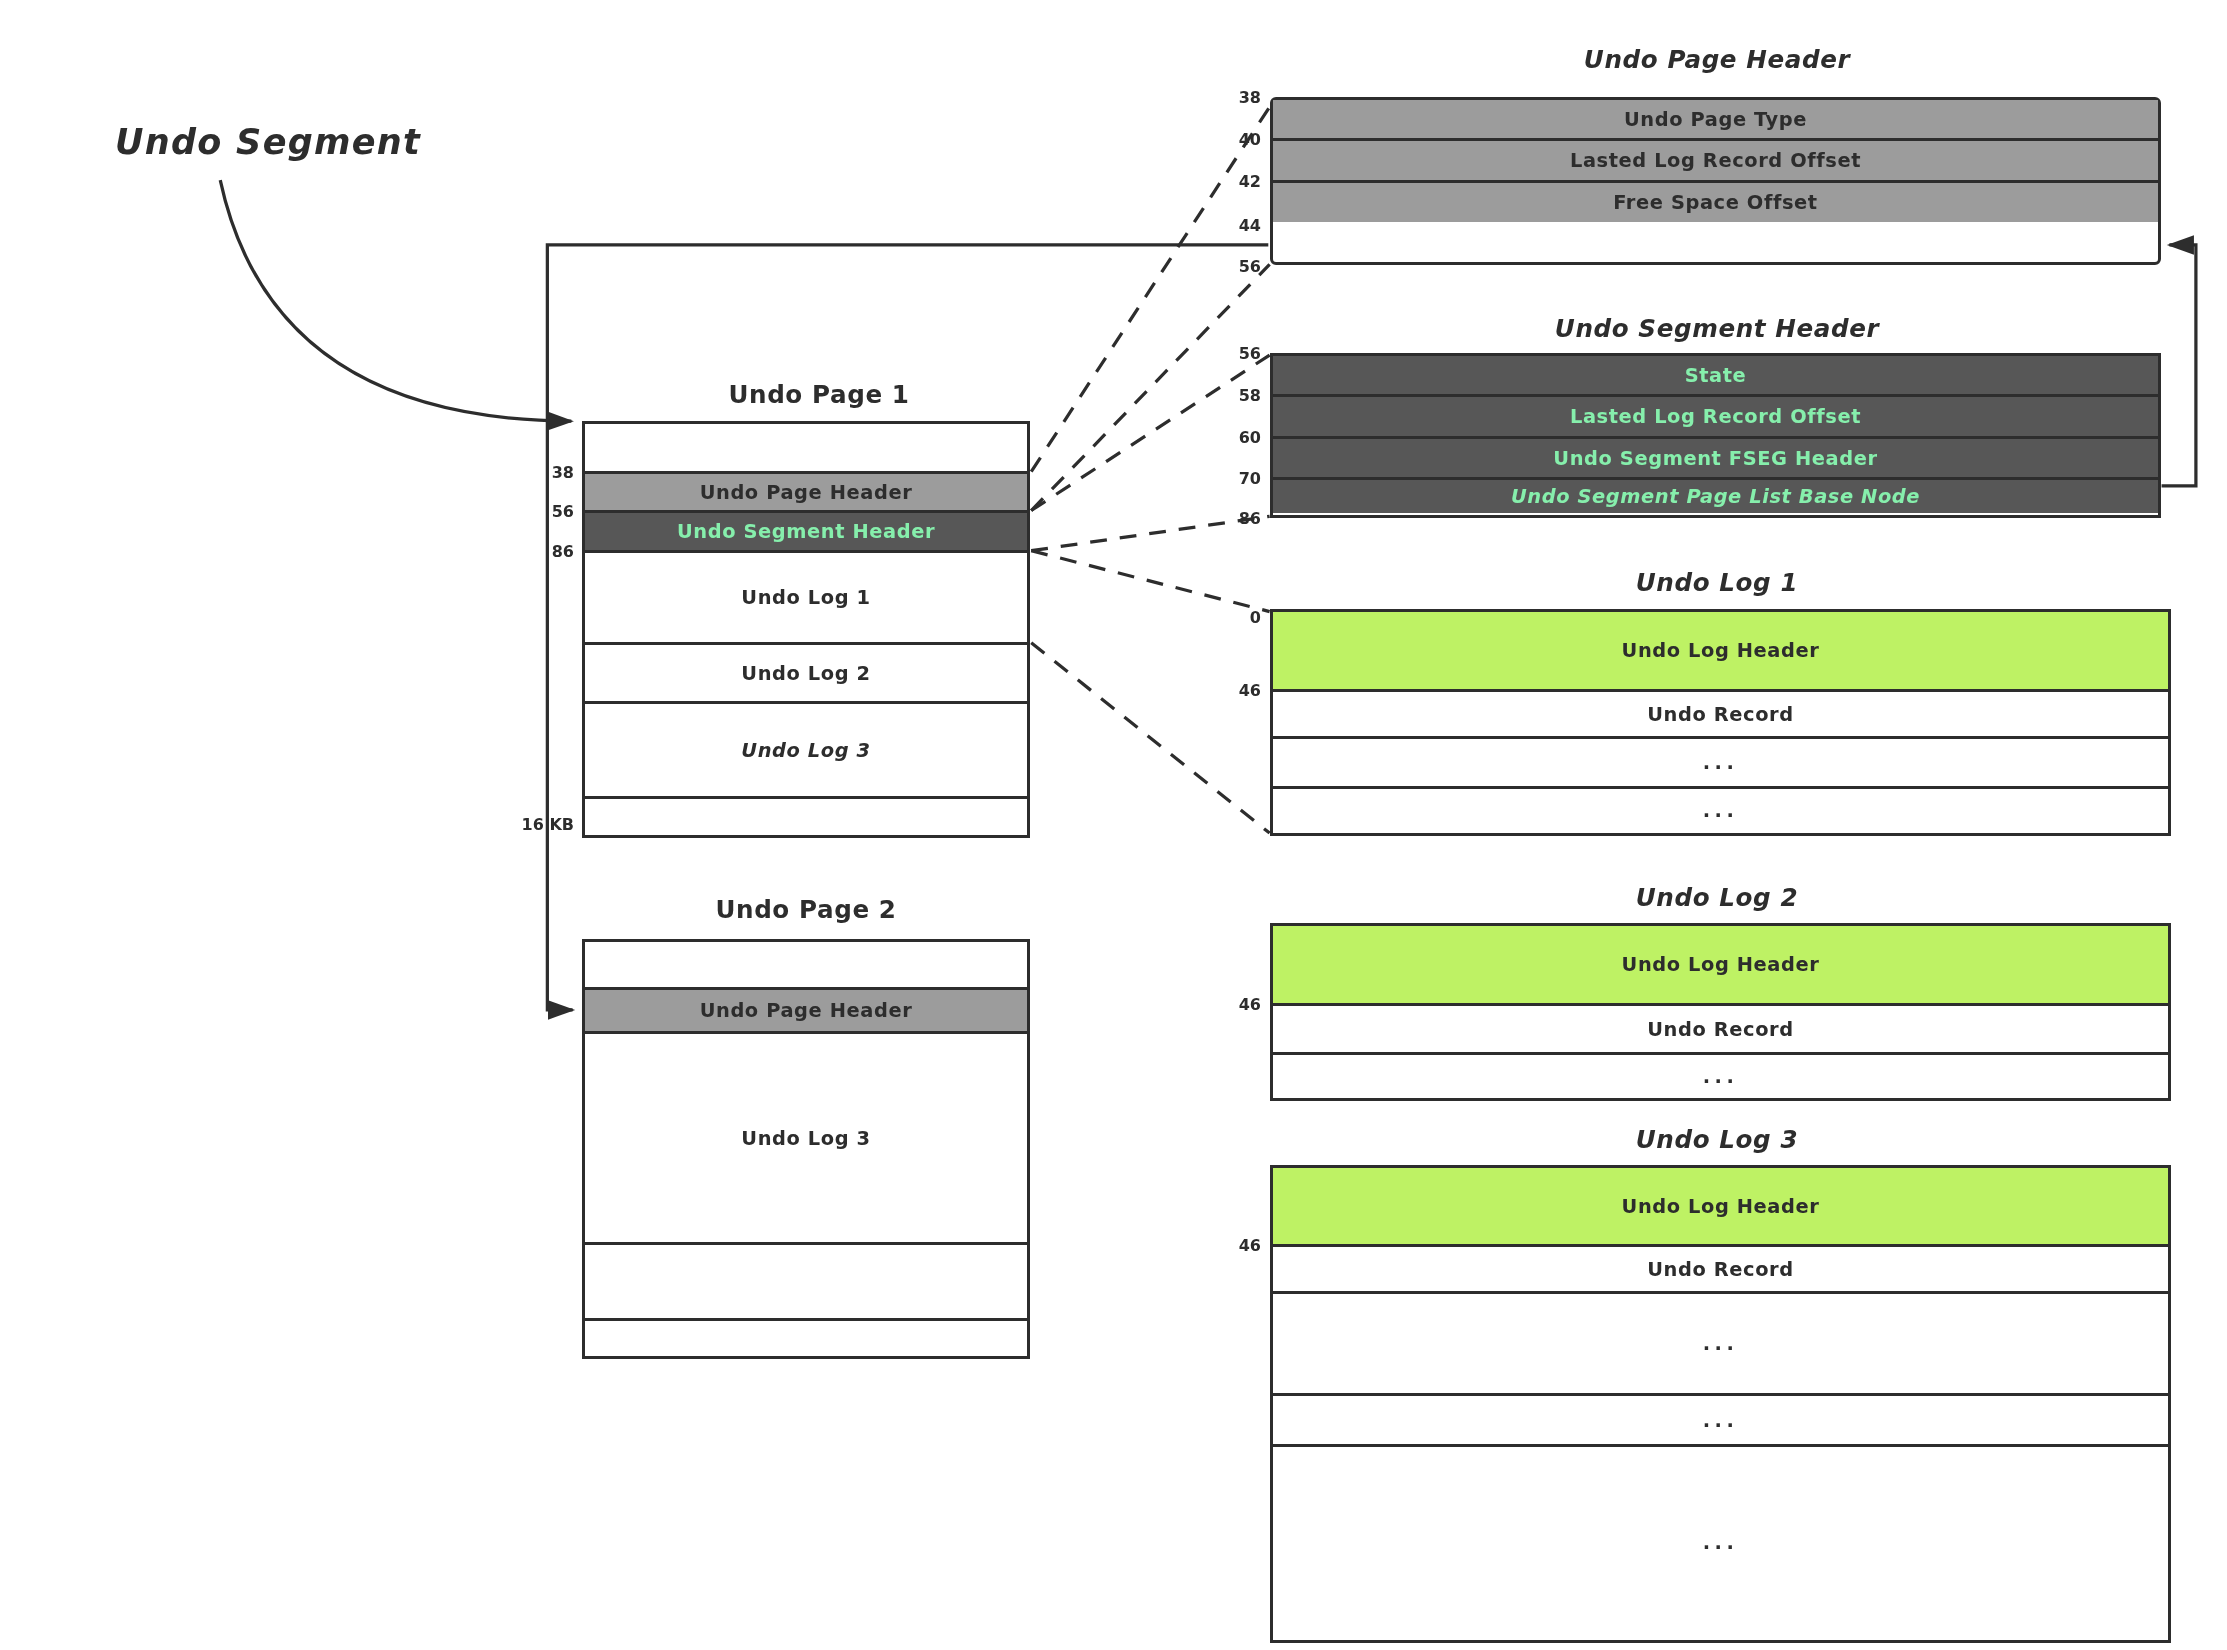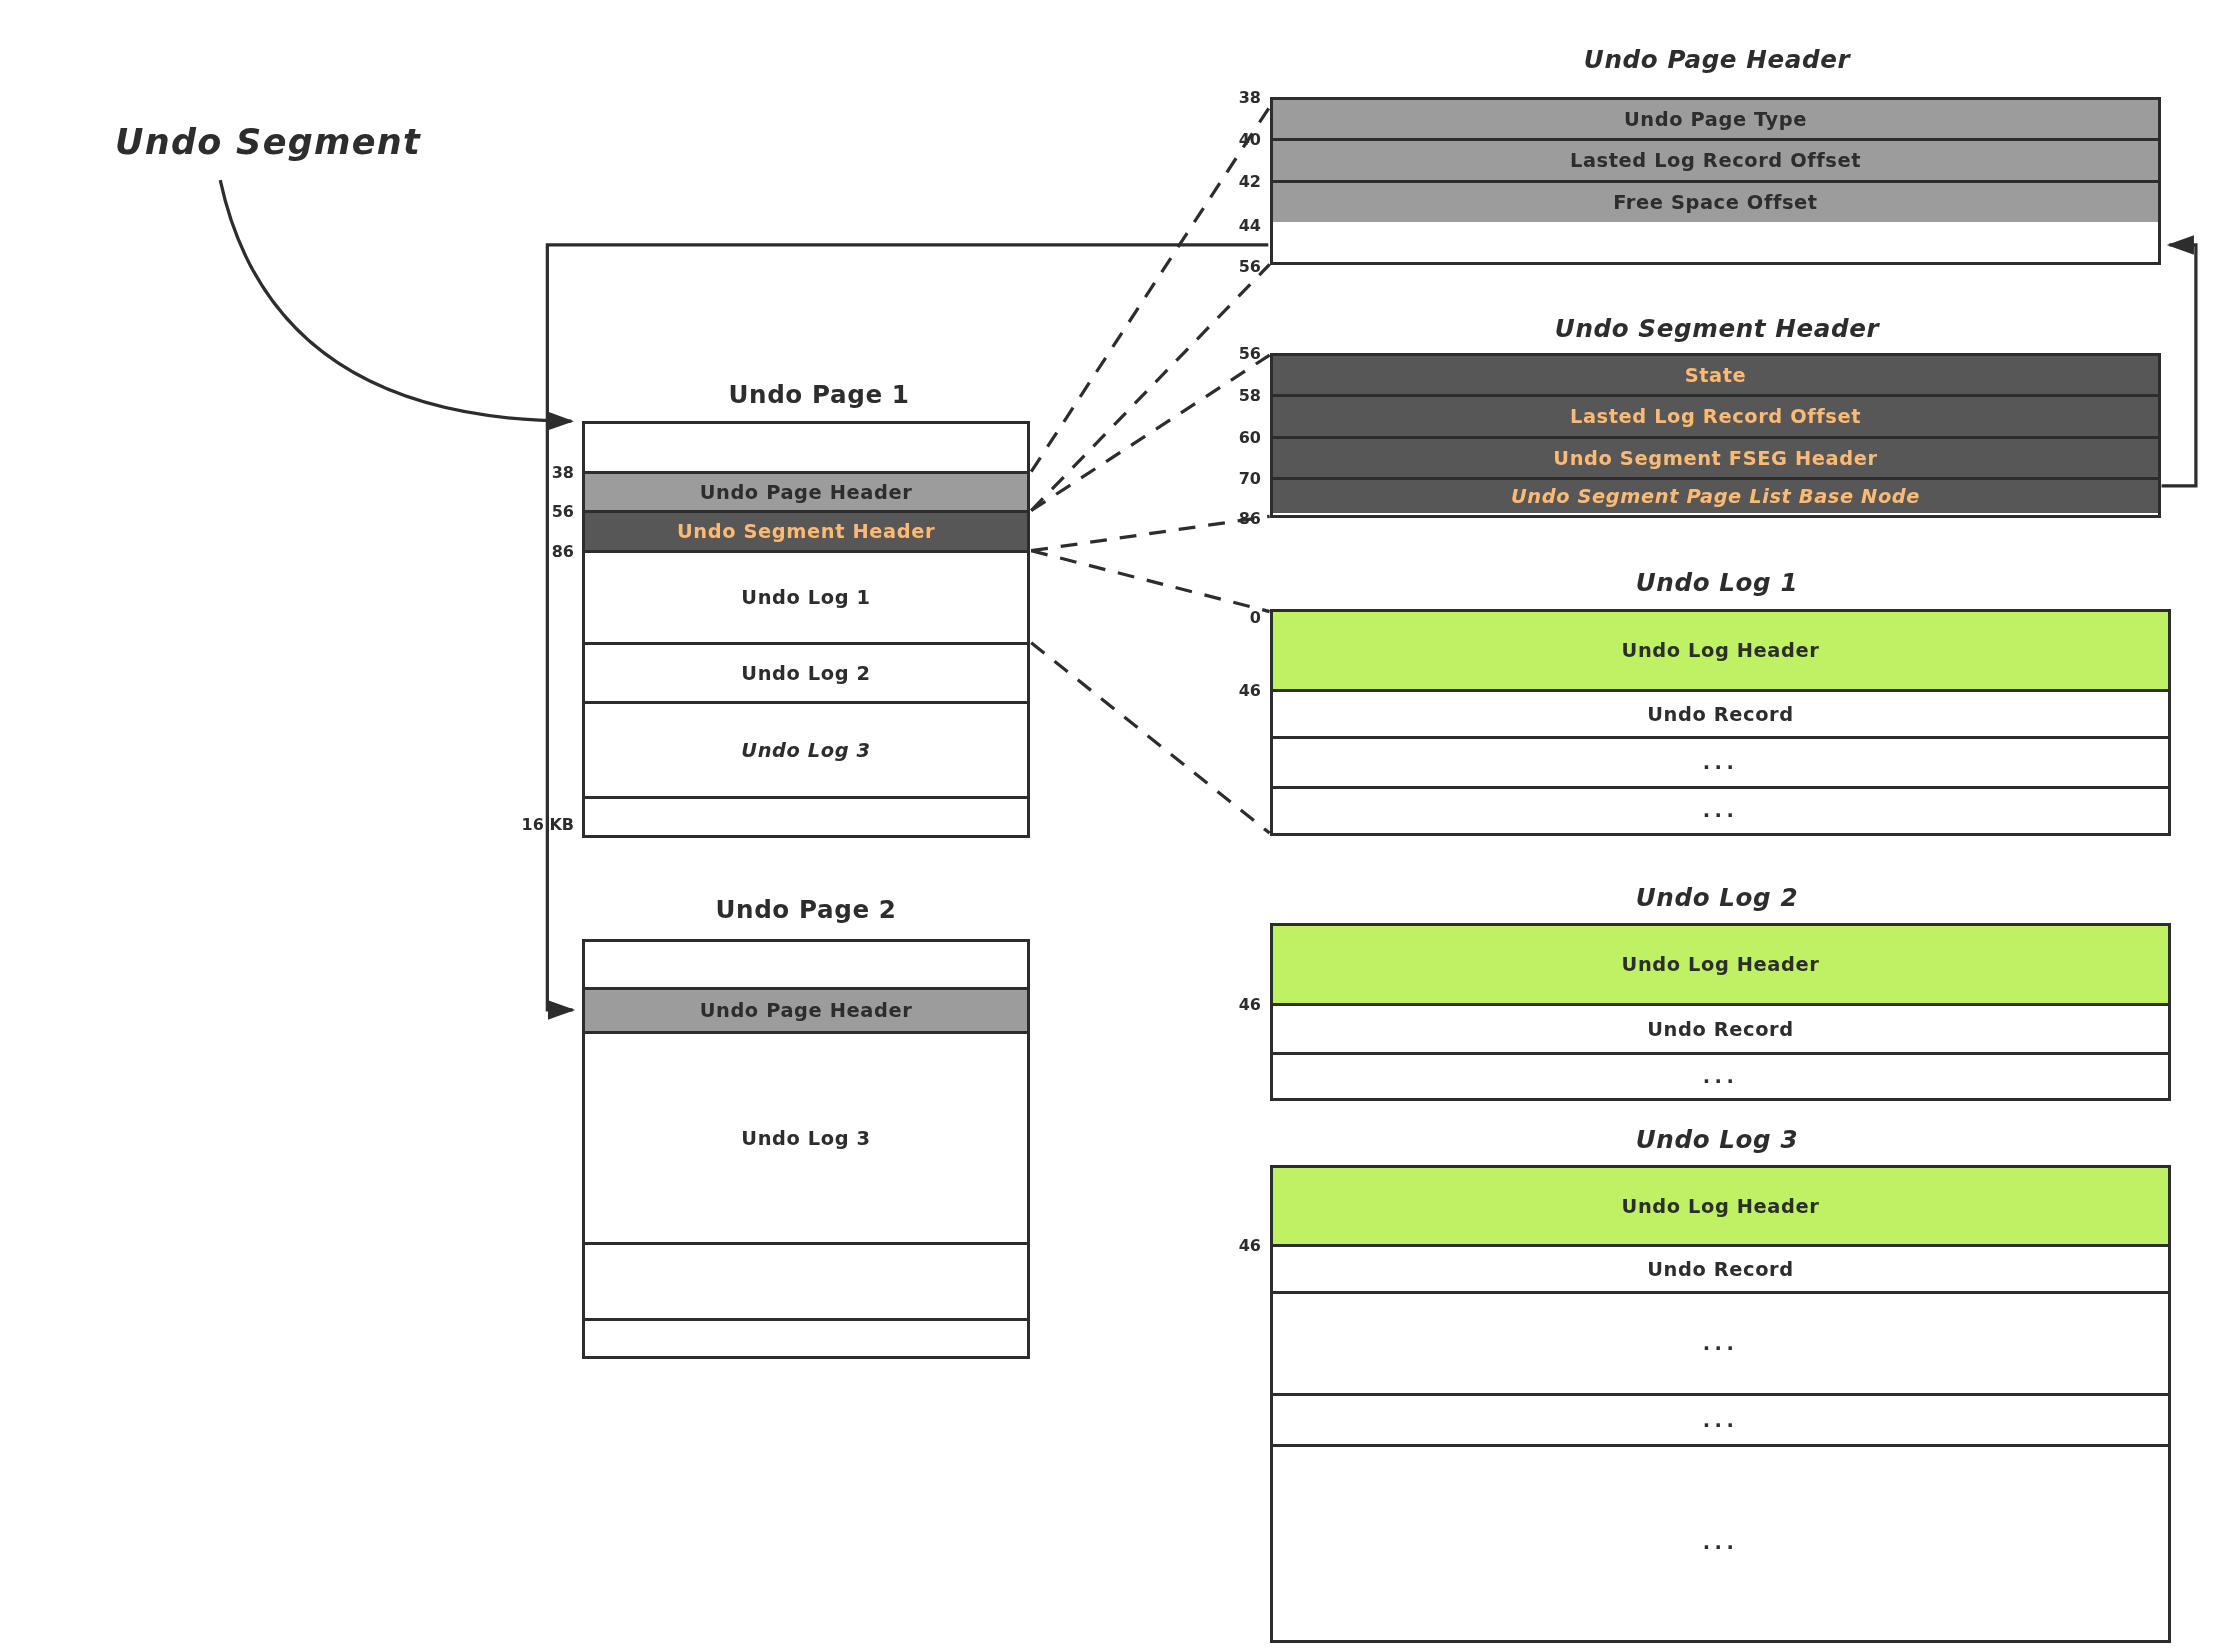--- a/index.html
+++ b/index.html
@@ -6,21 +6,21 @@
   body{width:2227px;height:1650px;position:relative;overflow:hidden;
        font-family:"DejaVu Sans","Liberation Sans",sans-serif;color:#2d2d2d;}
   #canvas{position:absolute;left:0;top:0;width:2227px;height:1650px;}
   svg.connectors{position:absolute;left:0;top:0;width:2227px;height:1650px;}
 
   .struct{position:absolute;border:3.9px solid #2d2d2d;background:#ffffff;box-sizing:border-box;}
   .row{display:flex;align-items:center;justify-content:center;box-sizing:border-box;
        font-size:19.4px;font-weight:600;letter-spacing:0.6px;white-space:nowrap;overflow:hidden;}
   .row + .row{border-top:3.2px solid #2d2d2d;}
   .f-mid{background:#9c9c9c;}
-  .f-dark{background:#575757;color:#fdba74;}
+  .f-dark{background:#575757;color:#86efac;}
   .f-light{background:#bef264;}
   .f-white{background:#ffffff;}
   .italic{font-style:italic;}
   .dots{letter-spacing:4.5px;font-weight:700;}
 
   .title{position:absolute;text-align:center;font-weight:700;font-size:24.6px;letter-spacing:0.6px;white-space:nowrap;}
   .title.det{font-style:italic;}
   .big-title{position:absolute;font-weight:700;font-style:italic;font-size:35px;letter-spacing:1.3px;white-space:nowrap;}
 
   .offset{position:absolute;transform:translate(-100%,-50%);font-size:16px;font-weight:600;white-space:nowrap;}
@@ -71,21 +71,21 @@
   <div class="title" style="left:547px;top:895px;width:518px;">Undo Page 2</div>
   <div class="struct" style="left:582px;top:939px;width:448px;height:420px;">
     <div class="row f-white" style="height:45px;"></div>
     <div class="row f-mid" style="height:44px;">Undo Page Header</div>
     <div class="row f-white" style="height:211px;">Undo Log 3</div>
     <div class="row f-white" style="height:76px;"></div>
     <div class="row f-white" style="height:37px;"></div>
   </div>
 
   <div class="title det" style="left:1458px;top:45px;width:518px;">Undo Page Header</div>
-  <div class="struct" style="left:1270px;top:97px;width:891px;height:168px;">
+  <div class="struct" style="left:1270px;top:97px;width:891px;height:168px;border-radius:6px;">
     <div class="row f-mid" style="height:38px;">Undo Page Type</div>
     <div class="row f-mid" style="height:42px;">Lasted Log Record Offset</div>
     <div class="row f-mid" style="height:42px;">Free Space Offset</div>
   </div>
   <div class="offset" style="left:1261px;top:97px;">38</div>
   <div class="offset" style="left:1261px;top:139px;">40</div>
   <div class="offset" style="left:1261px;top:181px;">42</div>
   <div class="offset" style="left:1261px;top:225px;">44</div>
   <div class="offset" style="left:1261px;top:266px;">56</div>
 

